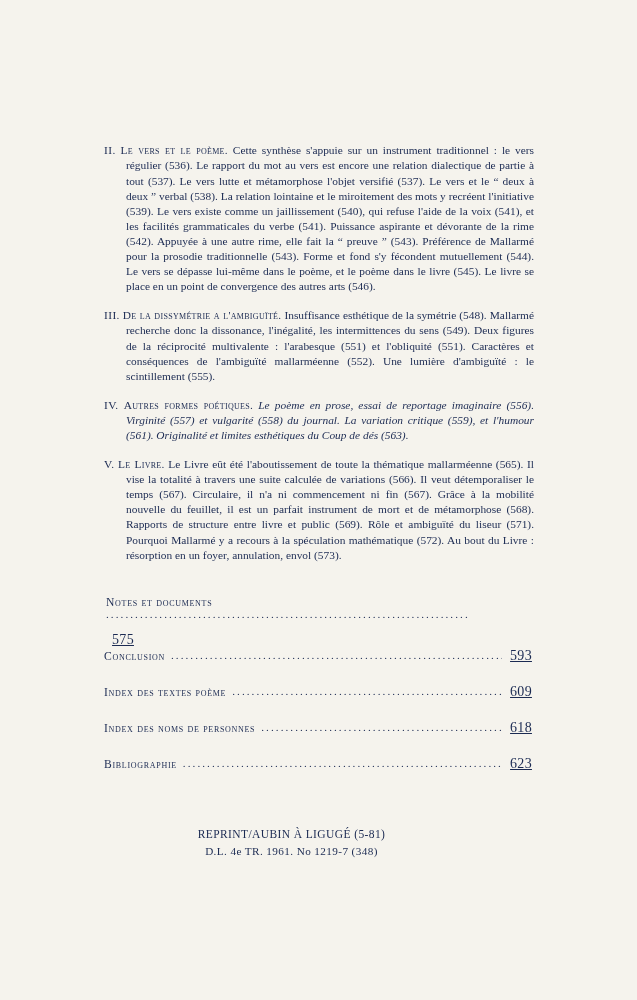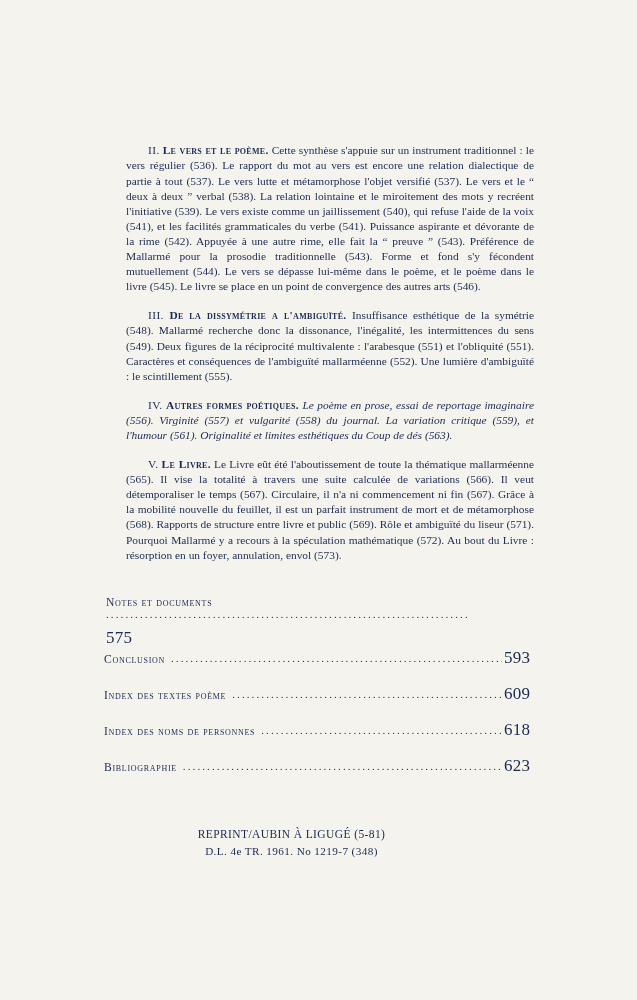--- a/index.html
+++ b/index.html
@@ -36,26 +36,24 @@
     text-indent: 0;
     padding-left: 22px;
     text-justify: inter-word;
   }
   .para .lead {
     margin-left: -22px;
   }
   .smallcaps {
     font-variant: small-caps;
     letter-spacing: 0.3px;
-    font-weight: bold;
   }
   .roman {
     font-variant: small-caps;
     letter-spacing: 0.4px;
-    margin-left: 44px;
   }
   .ital {
     font-style: italic;
   }
   .toc {
     position: absolute;
     left: 104px;
     top: 596px;
     width: 434px;
   }
@@ -78,23 +76,24 @@
     overflow: hidden;
     white-space: nowrap;
     letter-spacing: 2.1px;
     font-size: 11px;
     color: #1b2a52;
     margin: 0 2px;
     transform: translateY(-1px);
   }
   .toc-page {
     width: 34px;
-    text-align: left;
-    font-size: 17px;
+    text-align: center;
+    font-size: 14px;
     letter-spacing: 0.3px;
+    text-decoration: underline;
   }
   .colophon {
     position: absolute;
     left: 0;
     top: 826px;
     width: 583px;
     text-align: center;
     font-size: 11.5px;
     line-height: 17px;
     letter-spacing: 0.4px;

